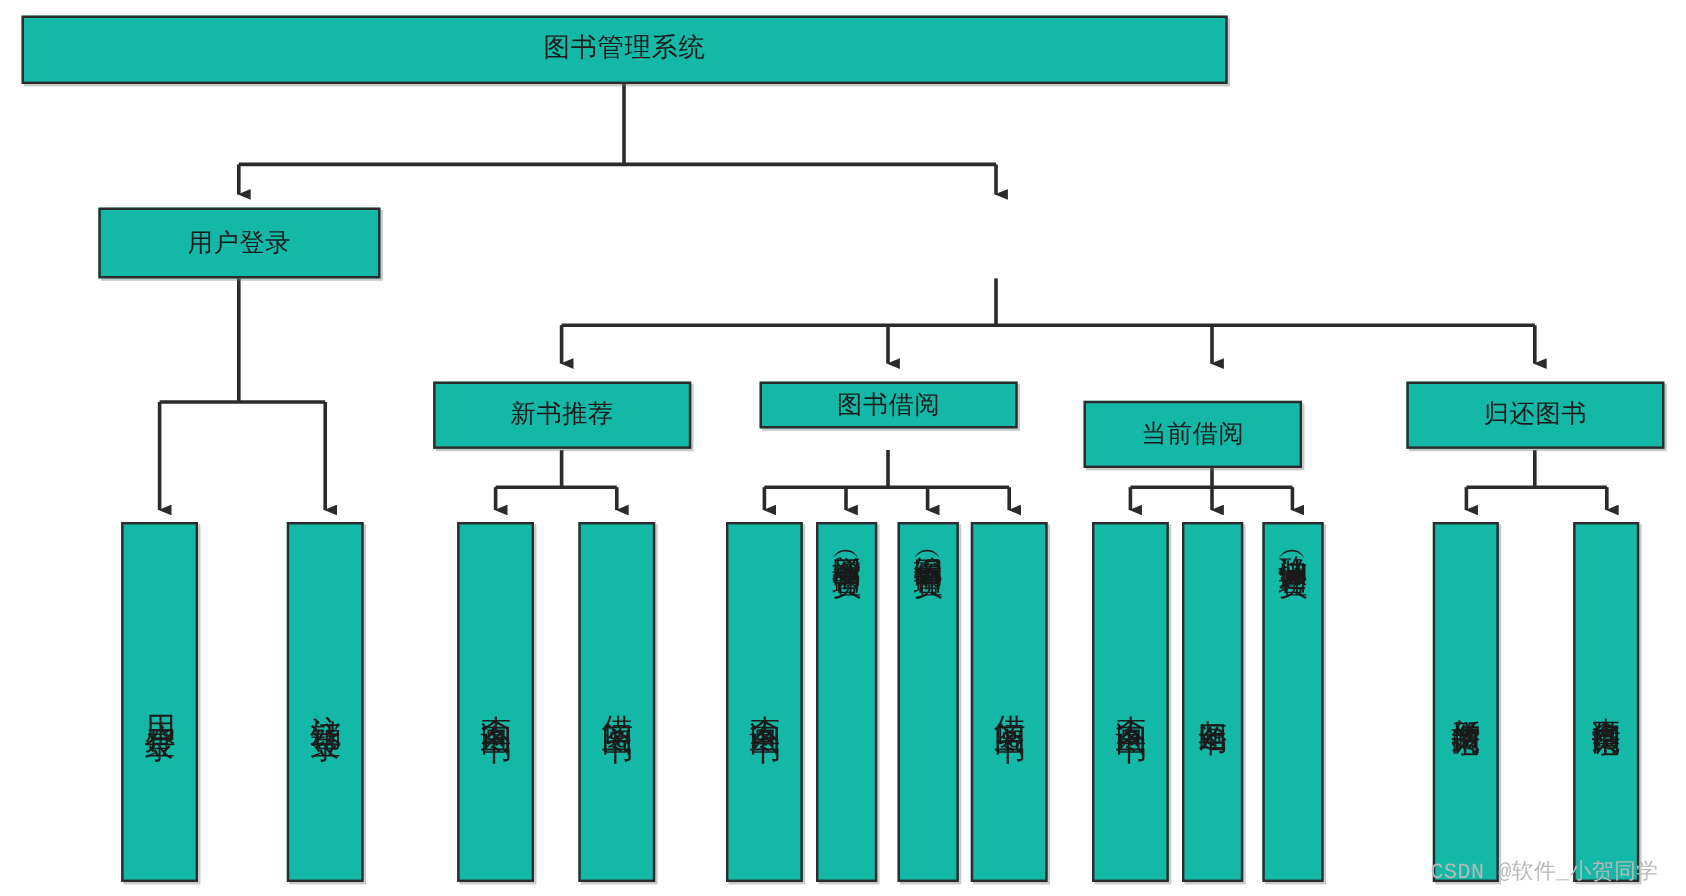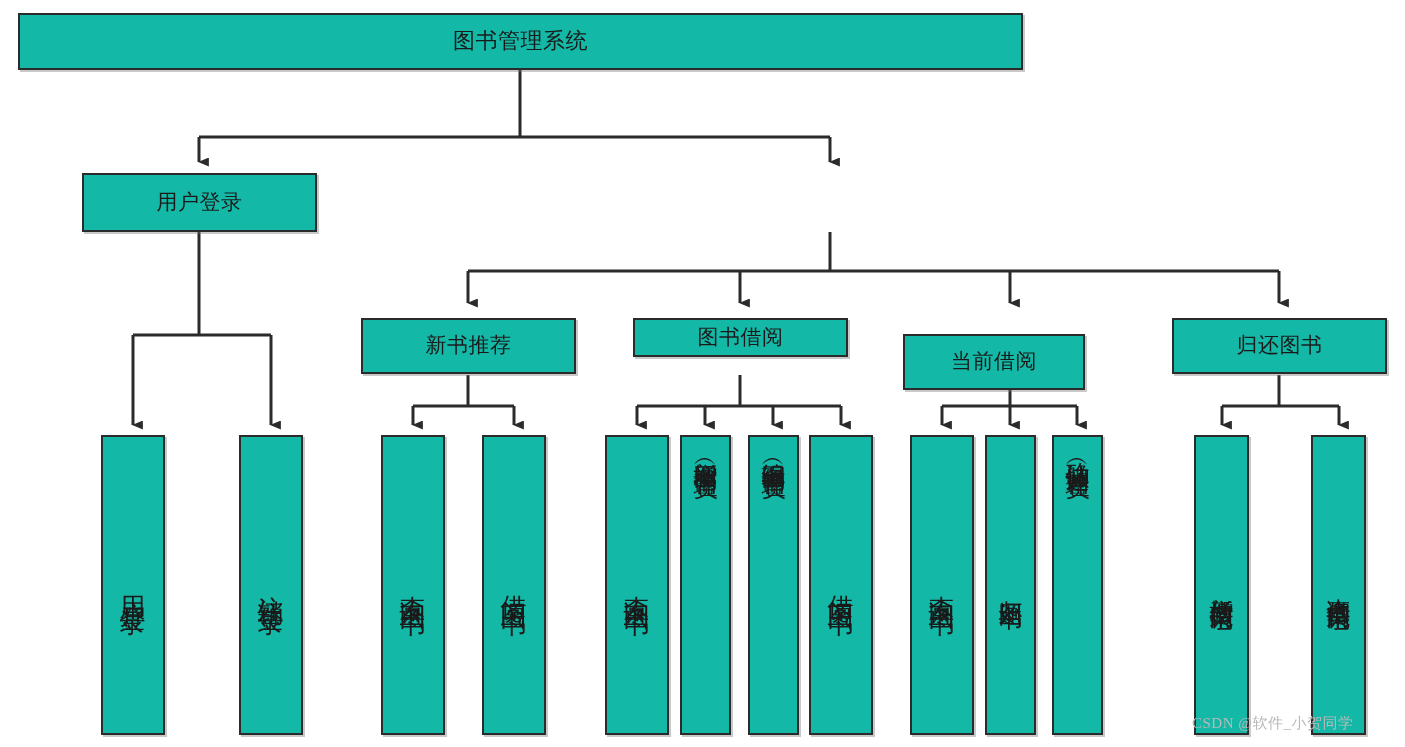--- a/index.html
+++ b/index.html
@@ -62,25 +62,25 @@
     align-self:flex-start;
   }
   .node.vert.narrow .lbl{
     font-size:24px;
     letter-spacing:2px;
   }
   .watermark{
     position:absolute;
     left:1192px;
     top:714px;
-    font-size:15px;
+    font-size:18px;
     color:#b9b9b9;
     letter-spacing:0.5px;
     white-space:nowrap;
-    font-family:Liberation Serif, serif;
+    font-family:Liberation Mono, monospace;
   }
 </style>
 </head>
 <body>
 
 <div id="stage">
 
   <svg id="wires" viewBox="0 0 1405 747" xmlns="http://www.w3.org/2000/svg">
     <defs>
       <marker id="arrow" viewBox="0 0 10 12" refX="5" refY="11" markerWidth="9" markerHeight="11" orient="auto-start-reverse" markerUnits="userSpaceOnUse">

